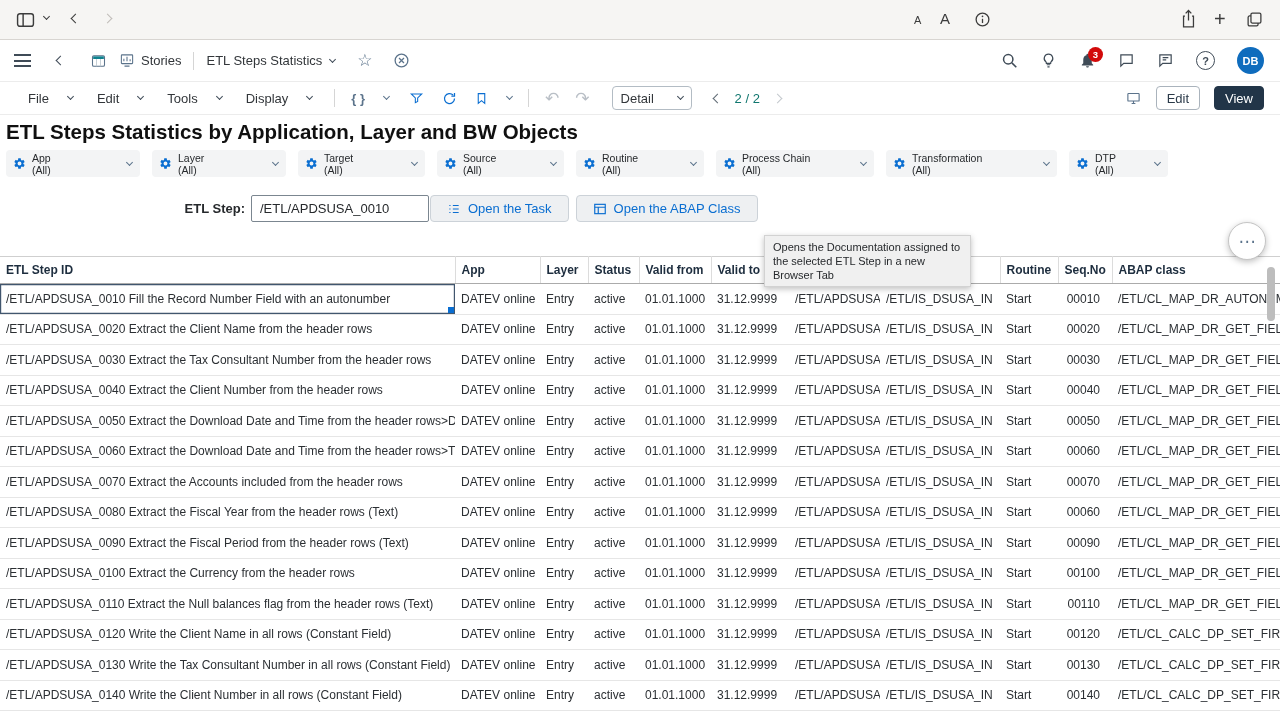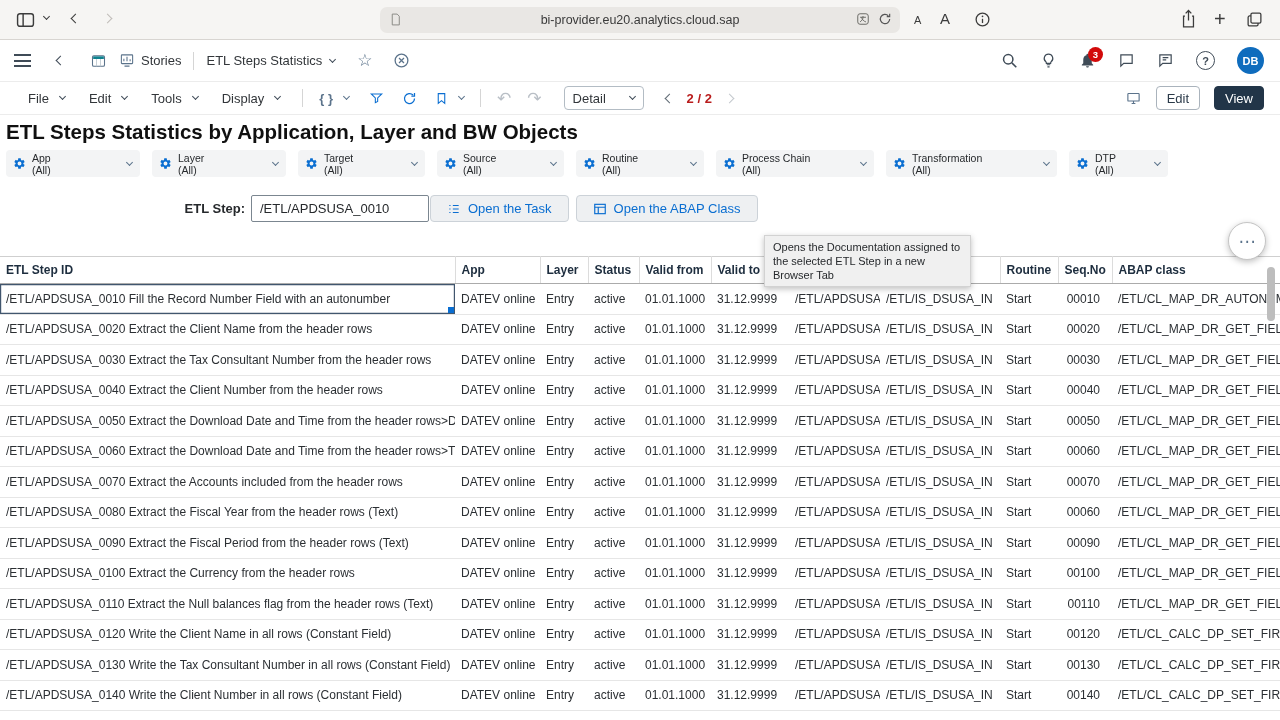--- a/index.html
+++ b/index.html
@@ -36,27 +36,27 @@
     font-size: 11px; font-weight: bold; display: inline-flex; align-items: center; justify-content: center; }
   .avatar { width: 27px; height: 27px; border-radius: 50%; background: #0f6cbd; color: #fff;
     font-size: 11px; font-weight: bold; display: inline-flex; align-items: center; justify-content: center; }
   .badge { position: absolute; top: -5px; right: -7px; min-width: 15px; height: 15px; border-radius: 8px;
     background: #d20a0a; color: #fff; font-size: 9.5px; font-weight: bold; display: flex; align-items: center;
     justify-content: center; padding: 0 3px; }
 
   
   #toolbar { left: 0; top: 82px; width: 1280px; height: 33px; background: #fff;
     border-bottom: 1px solid #ececec; display: flex; align-items: center; }
-  .menu-item { font-size: 13px; color: #32363a; display: inline-flex; align-items: center; gap: 11px; }
+  .menu-item { font-size: 13px; color: #32363a; display: inline-flex; align-items: center; gap: 19px; }
   .tb-icon { color: #0a6ed1; display: inline-flex; align-items: center; }
   .tb-gray { color: #5b738b; }
   .disabled-arrow { font-size: 17px; color: #b9bfc6; line-height: 1; font-family: "DejaVu Sans", sans-serif; }
   .select-box { width: 80px; height: 24px; border: 1px solid #b3bcc4; border-radius: 4px; background: #fff;
     display: inline-flex; align-items: center; justify-content: space-between; padding: 0 8px; font-size: 13px; color: #32363a; }
-  .pg-txt { font-size: 13px; color: #b91c1c; font-weight: bold; }
+  .pg-txt { font-size: 13px; color: #0f766e; }
   .btn-edit { height: 24px; padding: 0 10px; border: 1px solid #aab3bc; border-radius: 4px; background: #fff;
     font-size: 13px; color: #2b3a49; font-family: inherit; }
   .btn-view { height: 24px; padding: 0 10px; border: 1px solid #223548; border-radius: 4px; background: #223548;
     font-size: 13px; color: #fff; font-family: inherit; }
 
   
   #pagetitle { left: 6px; top: 120px; font-size: 20.5px; font-weight: bold; color: #101010; }
 
   #filterbar { left: 6px; top: 150px; display: flex; gap: 12px; }
   .chip { height: 27px; background: #f3f4f5; border-radius: 4px; display: flex; align-items: center;
@@ -103,40 +103,20 @@
   <span class="bi abs" style="left:16px;top:12px;">
     <svg width="19" height="16" viewBox="0 0 24 20" fill="none" stroke="#3c3c3c" stroke-width="1.8">
         <rect x="2" y="2" width="20" height="16" rx="3"></rect>
         <path d="M9 2v16"></path>
       </svg>
   </span>
   <span class="bi chev down sm abs" style="left:44px;top:17px;color:#3c3c3c;"></span>
   <span class="bi chev left abs" style="left:72px;top:15px;color:#3c3c3c;"></span>
   <span class="bi chev right abs" style="left:104px;top:15px;color:#c0bcb8;"></span>
 
-  <div id="urlbar" class="abs">
-    <span class="bi inl" style="left:9px;">
-      <svg width="13" height="15" viewBox="0 0 24 24" fill="none" stroke="#8a8residual5" stroke-width="1.8">
-          <path d="M6 2h9l4 4v16H6z" stroke="#8a8a85"></path>
-        </svg>
-    </span>
-    <span>bi-provider.eu20.analytics.cloud.sap</span>
-    <span class="bi inl" style="right:30px;">
-      <svg width="14" height="14" viewBox="0 0 24 24" fill="none" stroke="#6b6b66" stroke-width="1.7">
-          <rect x="3" y="3" width="18" height="18" rx="4"></rect>
-          <path d="M7 9h10M12 7v2c0 3-2 6-5 8M9.5 9c1 4 4 7 7.5 8"></path>
-        </svg>
-    </span>
-    <span class="bi inl" style="right:8px;">
-      <svg width="14" height="14" viewBox="0 0 24 24" fill="none" stroke="#555" stroke-width="2">
-          <path d="M20 12a8 8 0 1 1-2.3-5.6"></path>
-          <path d="M20 3v5h-5"></path>
-        </svg>
-    </span>
-  </div>
 
   <span class="bi fontA1 abs" style="left:914px;top:14px;">A</span>
   <span class="bi fontA2 abs" style="left:940px;top:10px;">A</span>
   <span class="bi abs" style="left:974px;top:11px;">
     <svg width="17" height="17" viewBox="0 0 24 24" fill="none" stroke="#3c3c3c" stroke-width="1.8">
         <circle cx="12" cy="12" r="9"></circle>
         <path d="M12 11v6"></path>
         <circle cx="12" cy="7.5" r="1.2" fill="#3c3c3c" stroke="none"></circle>
       </svg>
   </span>

